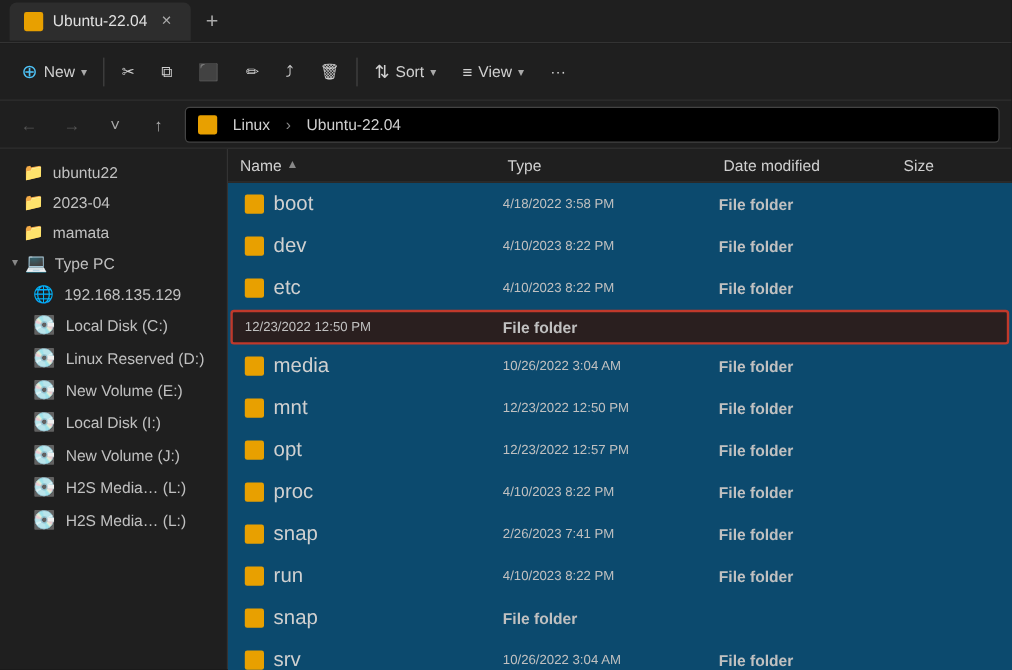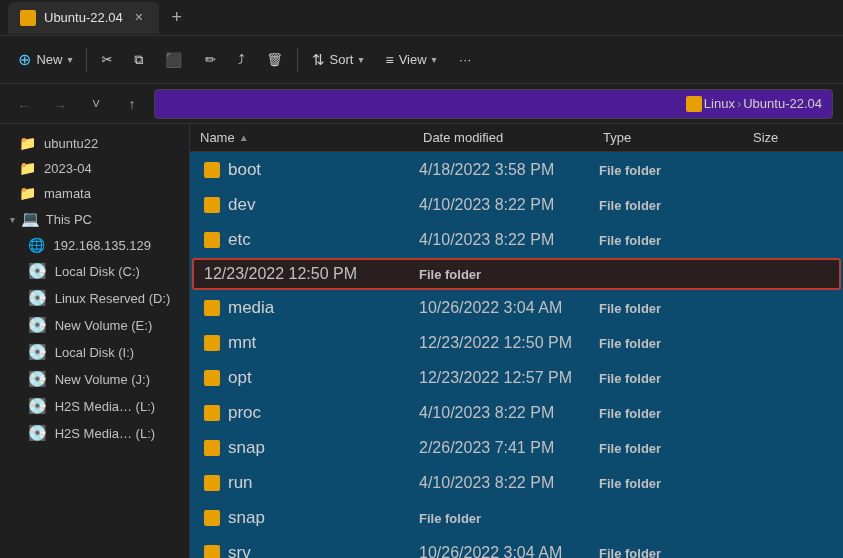--- a/index.html
+++ b/index.html
@@ -111,30 +111,29 @@
       justify-content: center;
       border-radius: 4px;
       cursor: pointer;
       color: #aaa;
       font-size: 14px;
     }
     .nav-btn.disabled { color: #555; cursor: default; }
     .breadcrumb {
       display: flex;
       align-items: center;
-      background: #4c1d95;
+      background: #000000;
       border: 1px solid #444;
       border-radius: 4px;
       padding: 4px 10px;
       flex: 1;
       height: 30px;
-      gap: 2px;
+      gap: 13px;
       font-size: 13px;
       color: #d0d0d0;
-      justify-content: flex-end;
     }
     .breadcrumb-icon {
       width: 16px;
       height: 16px;
       background: #e8a000;
       border-radius: 2px;
       flex-shrink: 0;
     }
     .breadcrumb-sep { color: #888; }
 
@@ -262,21 +261,21 @@
       color: #d0d0d0;
     }
     .file-folder-icon {
       width: 16px;
       height: 16px;
       background: #e8a000;
       border-radius: 2px;
       flex-shrink: 0;
     }
     .file-date {
-      font-size: 16px;
+      font-size: 11px;
       color: #c0c0c0;
     }
     .file-type {
       font-size: 13px;
       color: #c0c0c0;
       font-weight: bold;
     }
     .file-size {
       font-size: 13px;
       color: #c0c0c0;
@@ -360,21 +359,21 @@
       <span class="si-label">2023-04</span>
     </div>
     <div class="sidebar-item">
       <div class="si-icon folder-icon">📁</div>
       <span class="si-label">mamata</span>
     </div>
 
     <div class="this-pc-section">
       <span class="expand-icon">▾</span>
       <span style="font-size:15px;color:#4fc3f7;">💻</span>
-      <span>This PC</span>
+      <span>Type PC</span>
     </div>
 
     <div class="drive-item">
       <span style="font-size:14px;">🌐</span>
       <span>192.168.135.129</span>
     </div>
     <div class="drive-item">
       <span class="drive-icon">💽</span>
       <span>Local Disk (C:)</span>
     </div>
@@ -405,24 +404,24 @@
   </div>
 
   <div class="content">
 
     <div class="col-headers">
       <div class="col-header">
         <span>Name</span>
         <span class="sort-arrow">▲</span>
       </div>
       <div class="col-header">
-        <span>Date modified</span>
+        <span>Type</span>
       </div>
       <div class="col-header">
-        <span>Type</span>
+        <span>Date modified</span>
       </div>
       <div class="col-header">
         <span>Size</span>
       </div>
     </div>
 
     <div id="file-rows-container">
         <div class="file-row">
     <div class="file-name">
       <div class="file-folder-icon"></div>

